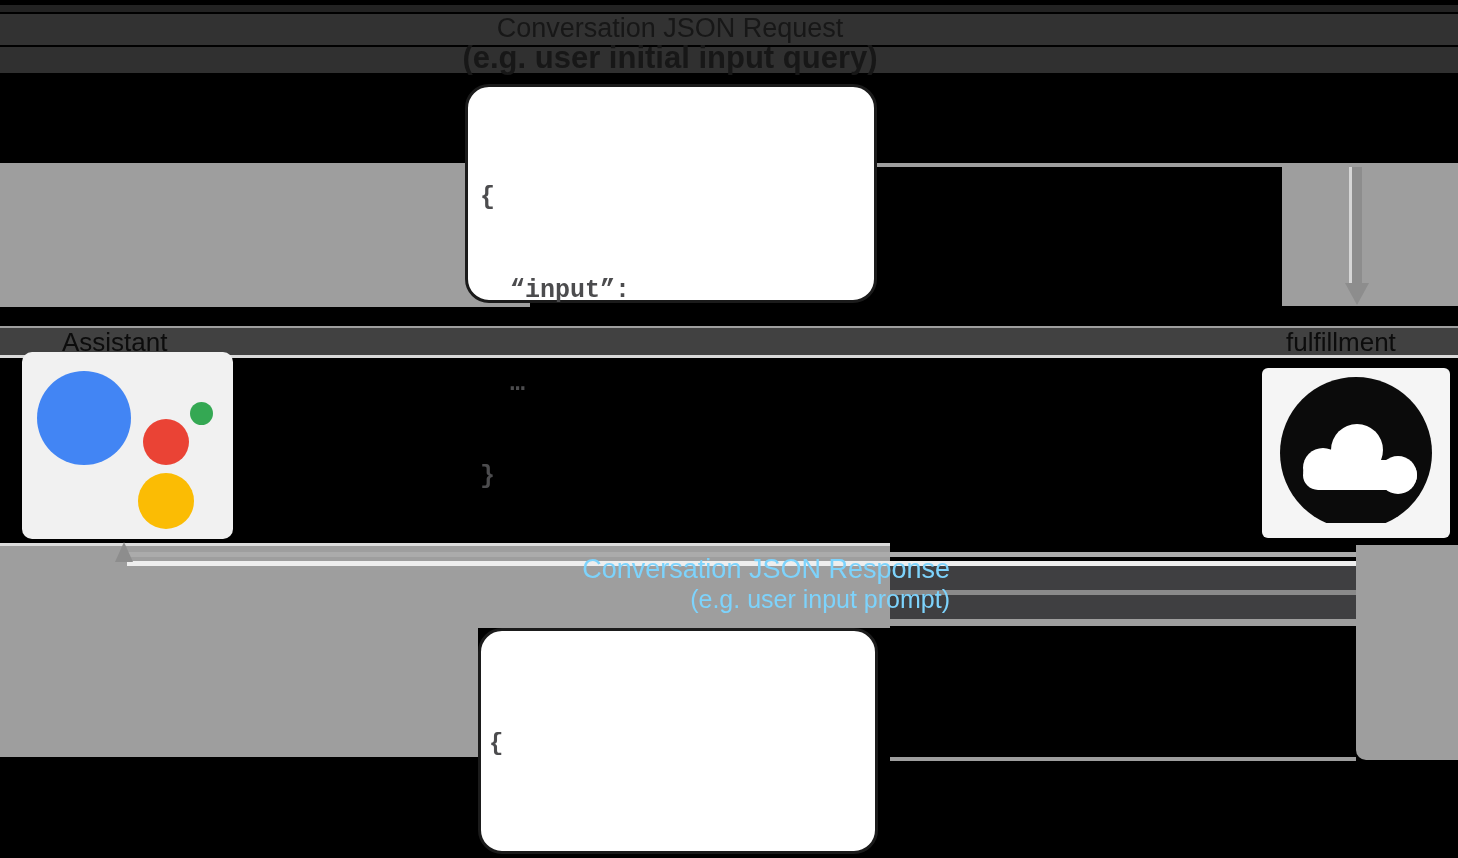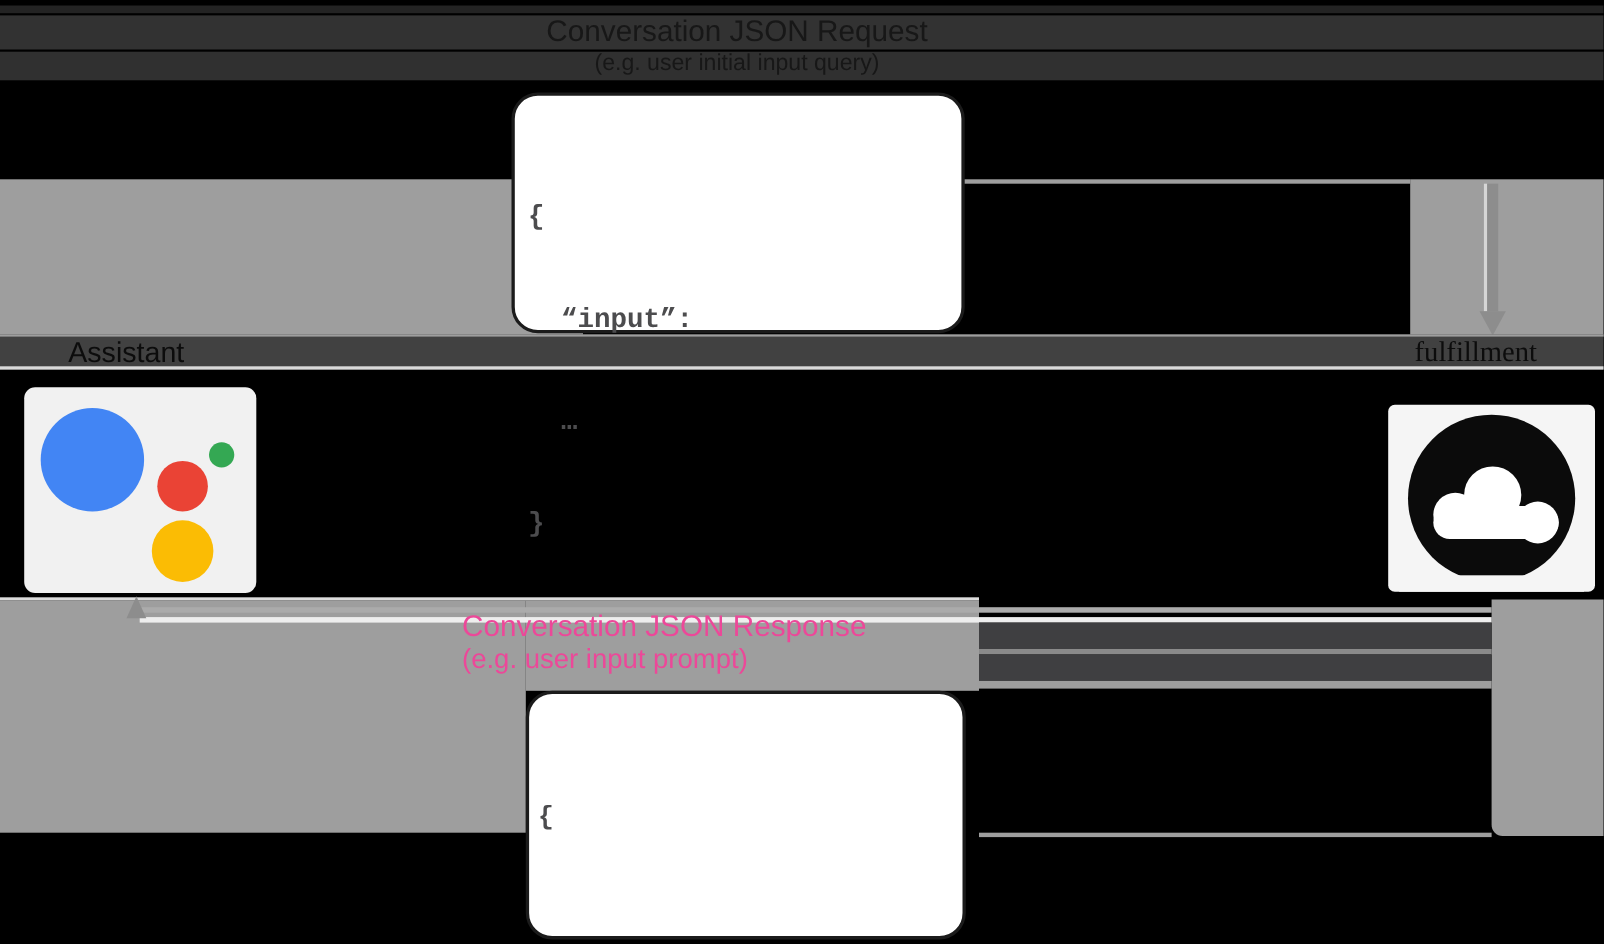--- a/index.html
+++ b/index.html
@@ -11,43 +11,43 @@
 
   
   .stripe{position:absolute;left:0;width:1458px;}
   .stripe.s1{top:5px;height:7px;background:#232323;}
   .stripe.s2{top:14px;height:31px;background:#323232;}
   .stripe.s3{top:47px;height:26px;background:#303030;}
 
   
   .top-title{left:405px;top:12px;width:530px;text-align:center;color:#171717;}
   .top-title .t1{font-size:27px;line-height:32px;}
-  .top-title .t2{font-size:21px;line-height:28px;}
-  .bottom-title{left:420px;top:554px;width:530px;text-align:left;color:#ec4899;}
+  .top-title .t2{font-size:31px;line-height:28px;font-weight:bold;}
+  .bottom-title{left:420px;top:554px;width:530px;text-align:right;color:#7dd3fc;}
   .bottom-title .t1{font-size:27px;line-height:31px;}
   .bottom-title .t2{font-size:25px;line-height:28px;}
 
   
   .band{background:var(--band,#9e9e9e);position:absolute;}
   .band-top-left{left:0;top:163px;width:530px;height:144px;}
   .band-top-right{left:1282px;top:163px;width:176px;height:143px;}
   .line-top-mid{left:530px;top:163px;width:752px;height:4px;background:#9e9e9e;}
 
   .arrow-v-edge{left:1349px;top:167px;width:3px;height:116px;background:#d6d6d6;}
   .arrow-v{left:1352px;top:167px;width:10px;height:116px;background:#8d8d8d;}
   .arrow-head-down{left:1345px;top:283px;width:0;height:0;
     border-left:12px solid transparent;border-right:12px solid transparent;
     border-top:22px solid #8d8d8d;}
 
   
-  .label-strip{left:0;top:304px;width:1458px;height:27px;background:#414141;
+  .label-strip{left:0;top:326px;width:1458px;height:27px;background:#414141;
     border-top:2px solid #9e9e9e;border-bottom:3px solid #d9d9d9;}
   .label-strip .lbl{position:absolute;top:1px;font-size:26px;line-height:26px;color:#0c0c0c;}
   .lbl-assistant{left:62px;}
-  .lbl-fulfillment{left:1286px;font-family:Liberation Serif, serif;}
+  .lbl-fulfillment{left:1286px;}
 
   
   .assistant-box{left:22px;top:352px;width:211px;height:187px;background:#f1f1f1;border-radius:10px;}
   .dot{position:absolute;border-radius:50%;}
   .dot-blue{left:15px;top:19px;width:94px;height:94px;background:var(--blue,#4285f4);}
   .dot-red{left:121px;top:67px;width:46px;height:46px;background:var(--red,#ea4335);}
   .dot-green{left:168px;top:50px;width:23px;height:23px;background:var(--green,#34a853);}
   .dot-yellow{left:116px;top:121px;width:56px;height:56px;background:var(--yellow,#fbbc04);}
 
   

